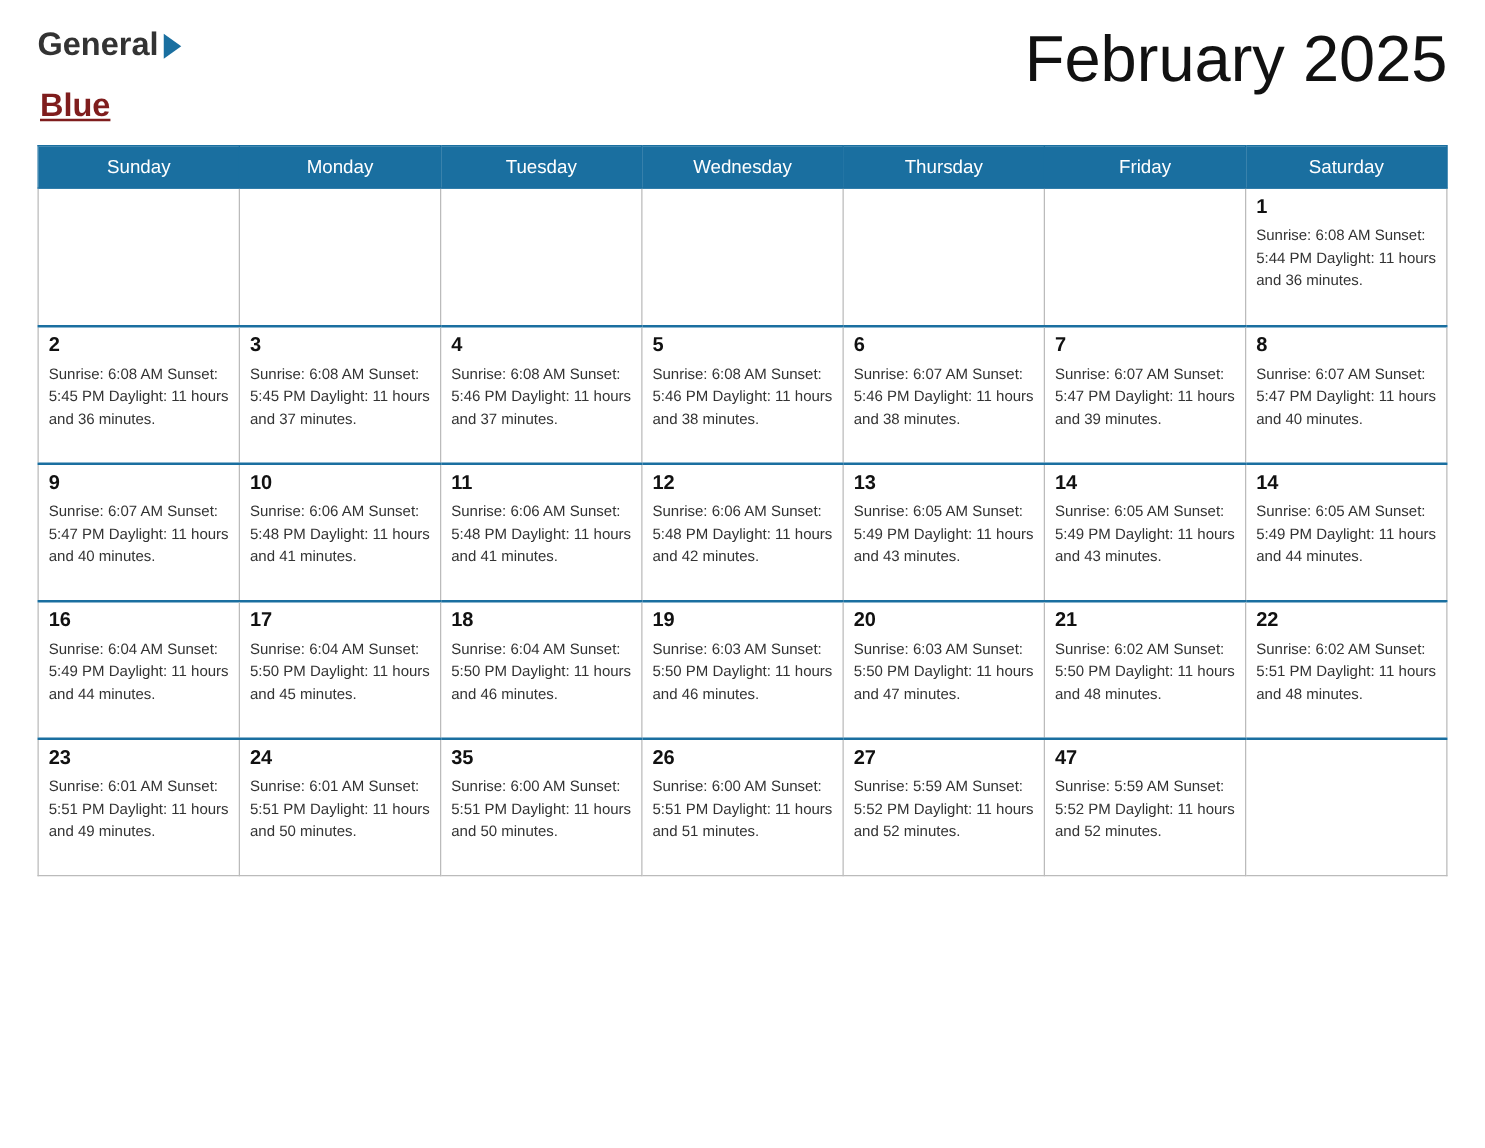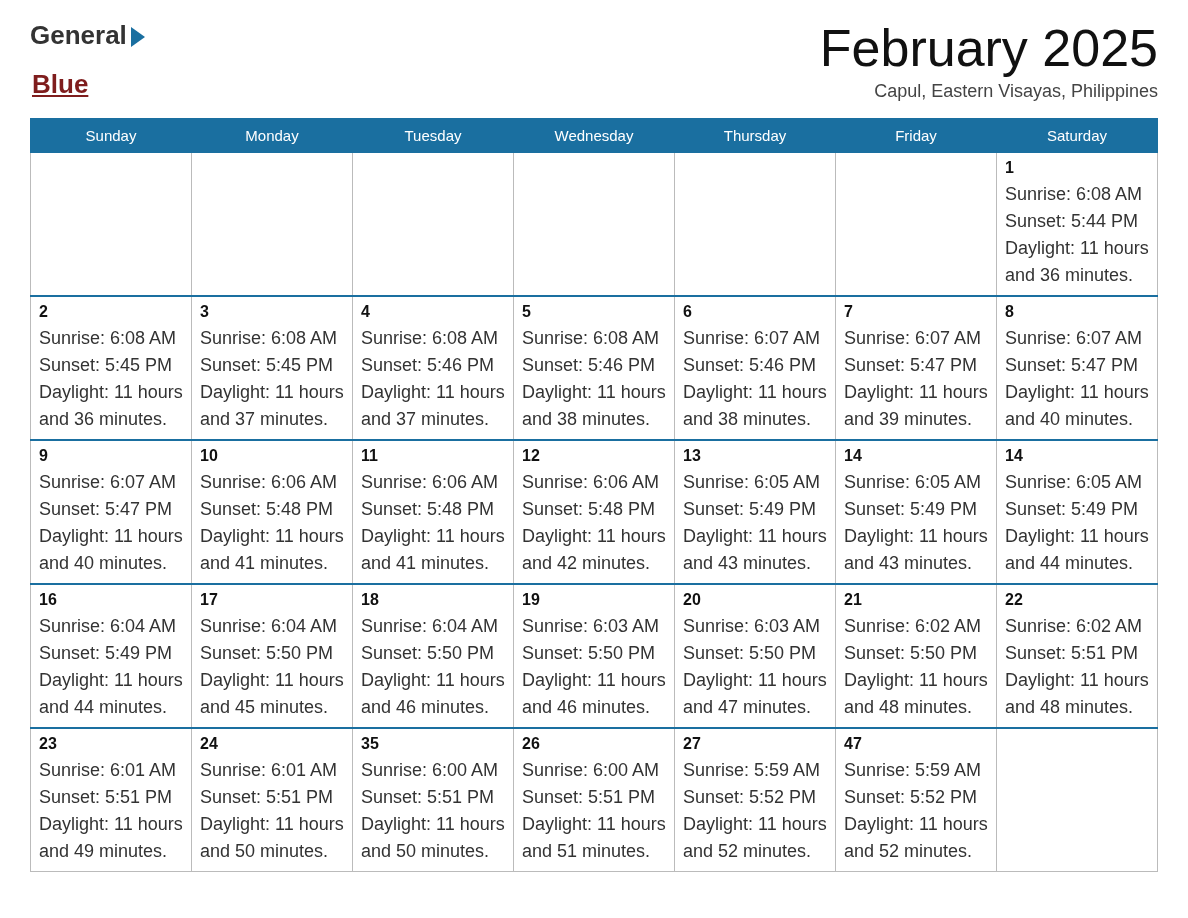--- a/index.html
+++ b/index.html
@@ -88,21 +88,21 @@
       height: 110px;
     }
     .day-num {
       font-size: 16px;
       font-weight: bold;
       color: #111;
       display: block;
       margin-bottom: 4px;
     }
     .day-info {
-      font-size: 18px;
+      font-size: 12px;
       color: #333;
       line-height: 1.5;
     }
     .empty-cell {
       background: #f9f9f9;
     }
     .row-divider td {
       border-top: 2px solid #1a6fa0;
     }
   </style>
@@ -112,21 +112,20 @@
 <div class="header">
   <div class="logo">
     <div class="logo-text">
       <span class="logo-general">General</span>
       <div class="logo-blue-arrow"></div>
     </div>
     <span class="logo-blue">Blue</span>
   </div>
   <div class="title-block">
     <div class="month-title">February 2025</div>
-    <div class="location">Capul, Eastern Visayas, Philippines</div>
   </div>
 </div>
 
 <table class="calendar">
   <thead>
     <tr>
     <th>Sunday</th>
         <th>Monday</th>
         <th>Tuesday</th>
         <th>Wednesday</th>

